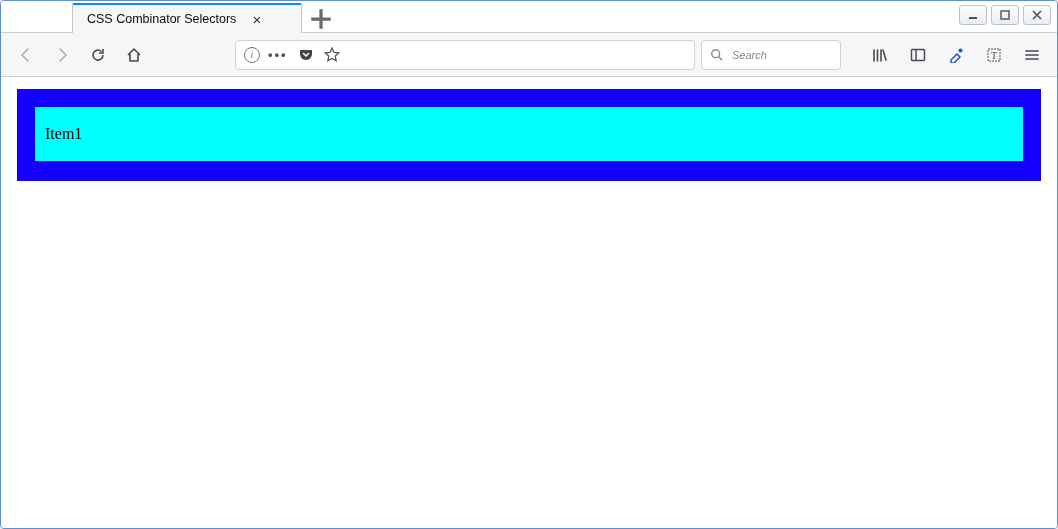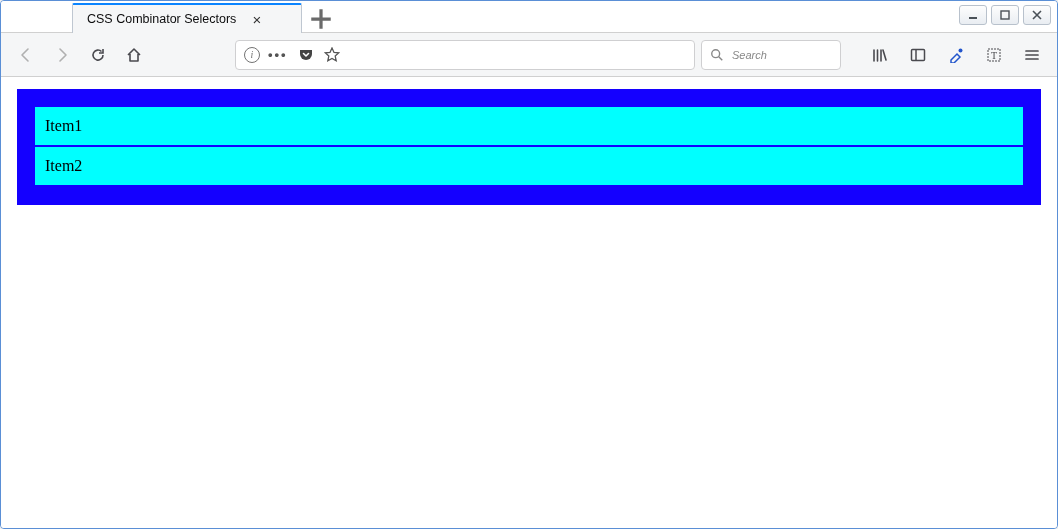--- a/index.html
+++ b/index.html
@@ -154,21 +154,21 @@
     ul.demo {
       list-style: none;
       background: #1400ff;
       padding: 18px;
     }
     ul.demo li {
       background: #00ffff;
       color: #000;
       font-family: "Times New Roman", Georgia, serif;
       font-size: 16px;
-      padding: 10px 10px;
+      padding: 18px 10px;
       border-bottom: 2px solid #1400ff;
     }
     ul.demo li:last-child { border-bottom: 2px solid #1400ff; }
   </style>
 </head>
 <body>
 
 <div class="titlebar">
   <div class="tab-strip">
     <div class="tab">
@@ -273,15 +273,14 @@
       <svg viewBox="0 0 16 16">
           <path d="M2 4h12M2 8h12M2 12h12" stroke="currentColor" stroke-width="1.7" stroke-linecap="round"></path>
         </svg>
     </div>
   </div>
 </div>
 
 <div class="viewport">
   <ul class="demo">
     <li>Item1</li>
-    <li>Item2</li>
   </ul>
 </div>
 
 </body></html>

